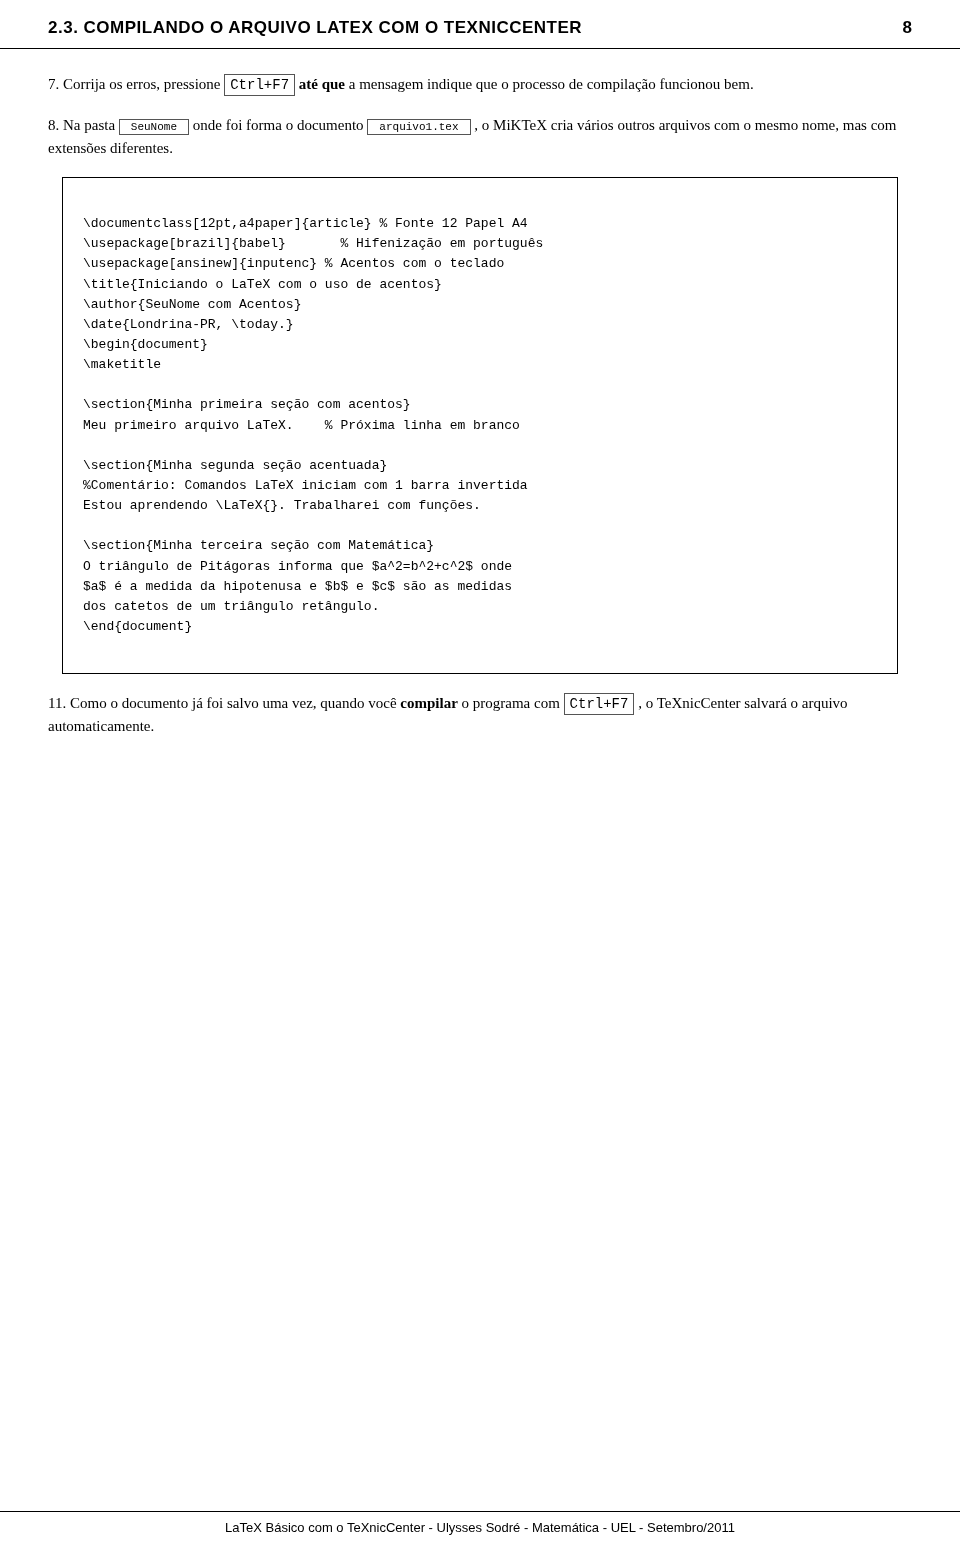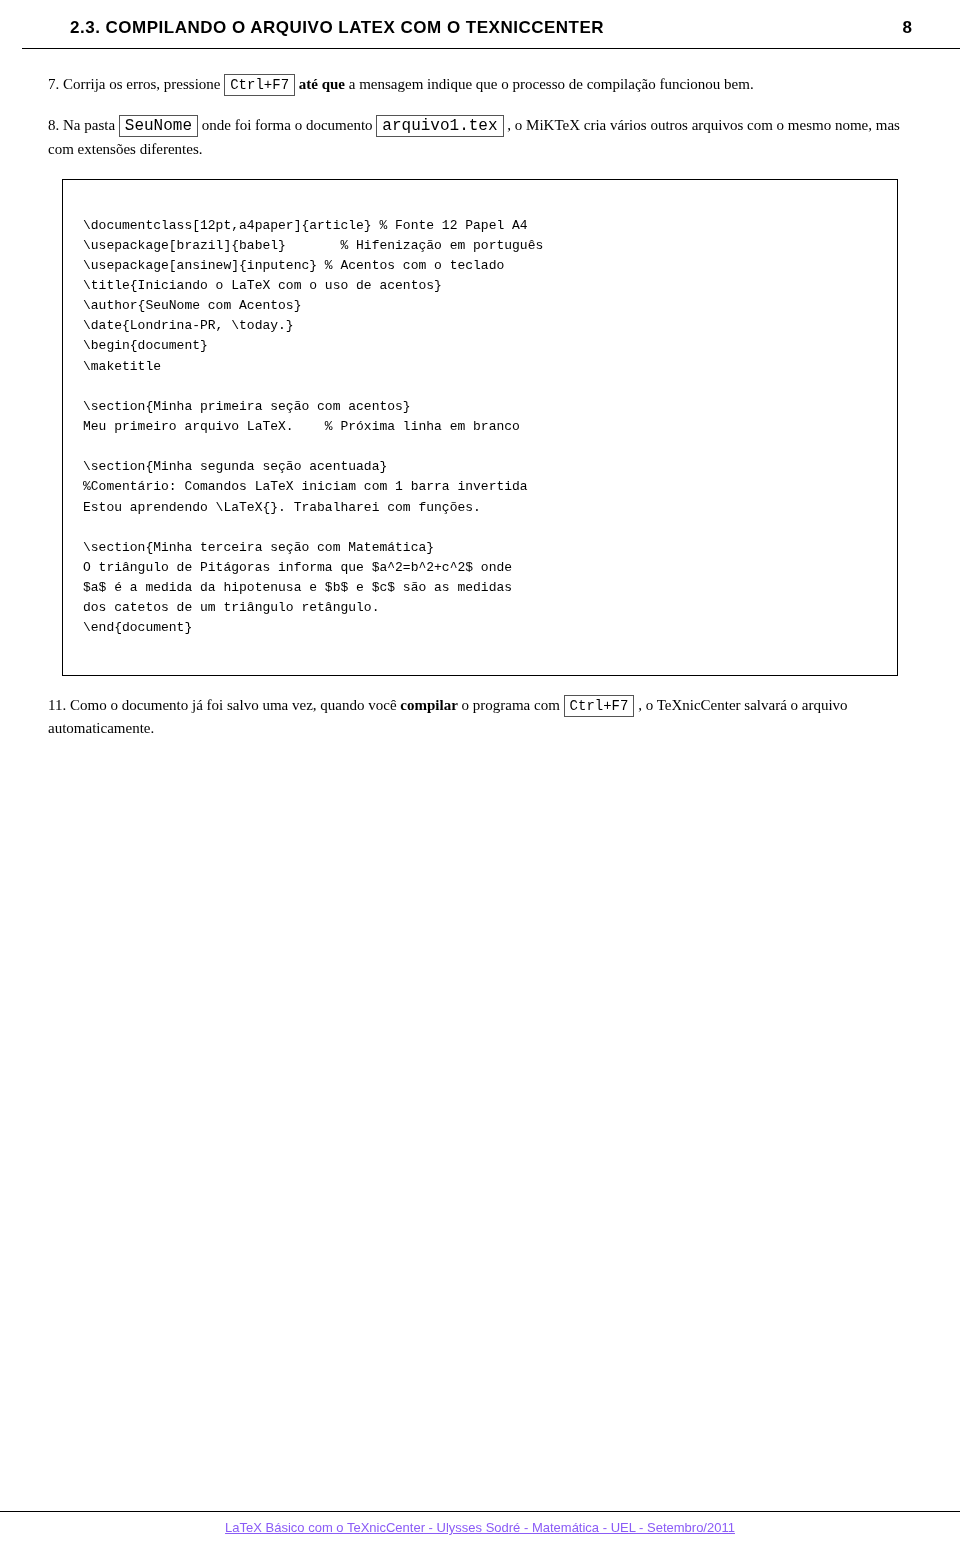--- a/index.html
+++ b/index.html
@@ -26,21 +26,20 @@
       background: #fff;
     }
 
     .header {
       display: flex;
       justify-content: space-between;
       align-items: baseline;
       padding: 18px 48px 10px 48px;
       border-bottom: 1px solid #000;
       margin-bottom: 24px;
-      margin-left: 22px;
     }
 
     .header-title {
       font-family: 'Arial', sans-serif;
       font-size: 17px;
       font-weight: bold;
       letter-spacing: 0.5px;
       text-transform: uppercase;
     }
 
@@ -62,23 +61,23 @@
     .kbd {
       border: 1px solid #555;
       padding: 2px 5px;
       font-family: 'Courier New', Courier, monospace;
       font-size: 14px;
       background: #fff;
     }
 
     .inline-box {
       border: 1px solid #555;
-      padding: 1px 5px;
+      padding: 1px 11px;
       font-family: 'Courier New', Courier, monospace;
-      font-size: 16px;
+      font-size: 11px;
       background: #fff;
     }
 
     .code-block {
       border: 1px solid #000;
       margin: 18px 14px;
       padding: 16px 20px;
       font-family: 'Courier New', Courier, monospace;
       font-size: 13px;
       line-height: 1.55;
@@ -89,22 +88,21 @@
     .footer {
       position: absolute;
       bottom: 0;
       left: 0;
       right: 0;
       border-top: 1px solid #000;
       padding: 8px 48px;
       font-family: 'Arial', sans-serif;
       font-size: 13px;
       text-align: center;
-      color: #8b5cf6;
-      text-decoration: underline;
+      color: #000000;
     }
   </style>
 </head>
 <body>
 
 <div class="page-container">
 
   <div class="header">
     <span class="header-title">2.3. COMPILANDO O ARQUIVO LATEX COM O TEXNICCENTER</span>
     <span class="header-page">8</span>

